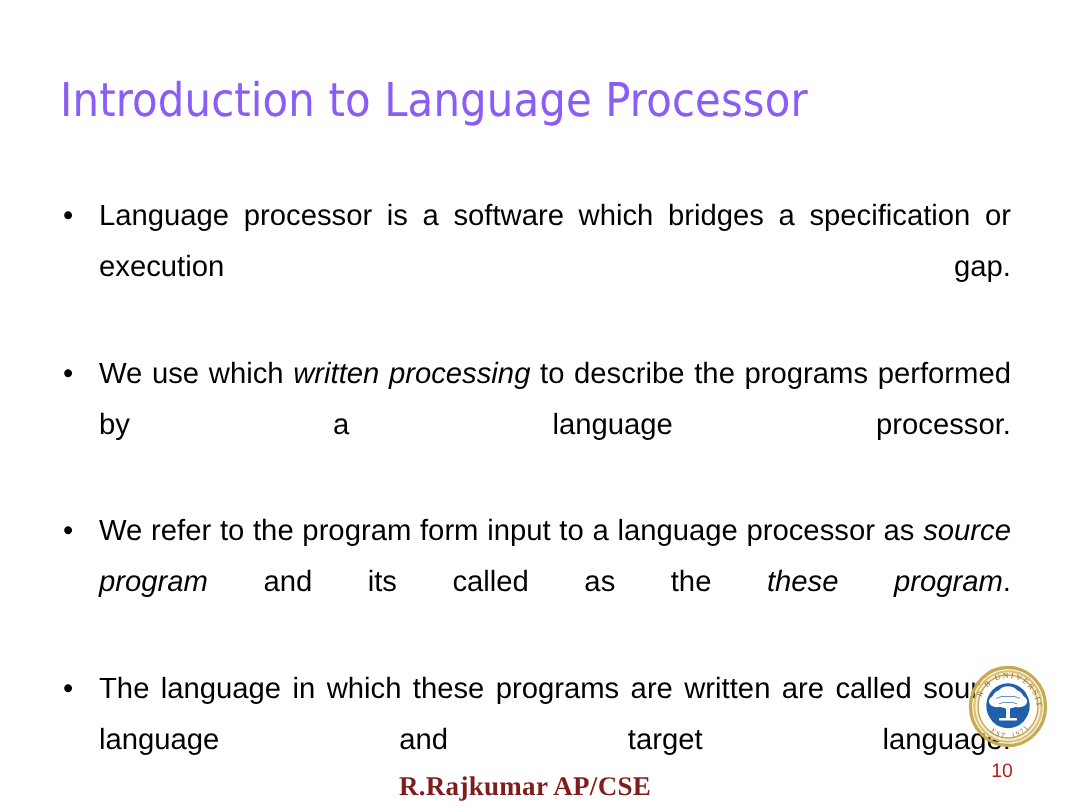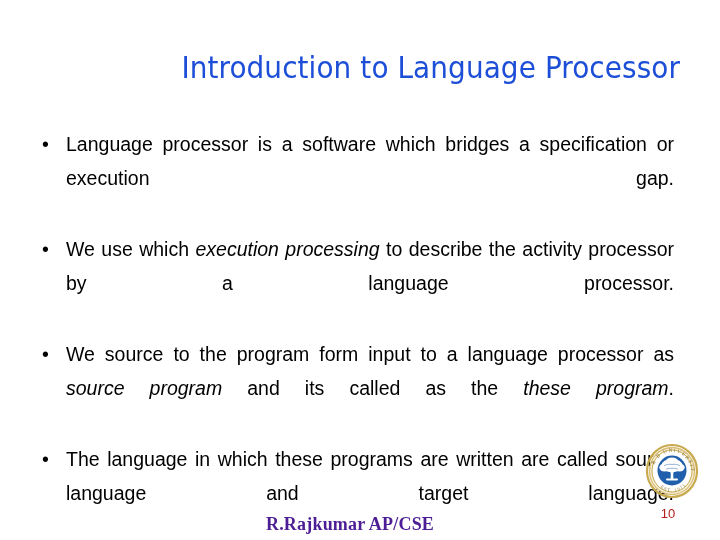--- a/index.html
+++ b/index.html
@@ -21,28 +21,28 @@
     height: 540px;
     background: #ffffff;
   }
 
   
   .slide-title {
     position: absolute;
     left: 40px;
     top: 48px;
     width: 640px;
-    text-align: right;
+    text-align: left;
     font-family: "DejaVu Sans Condensed", "Liberation Sans Narrow", "Liberation Sans", sans-serif;
     font-stretch: condensed;
     font-size: 31px;
     font-weight: 400;
     line-height: 38px;
     letter-spacing: 0.1px;
-    color: #1d4ed8;
+    color: #8b5cf6;
     white-space: nowrap;
   }
 
   
   .body-block {
     position: absolute;
     left: 38px;
     top: 127px;
     width: 636px;
   }
@@ -81,21 +81,21 @@
   .footer-author {
     position: absolute;
     left: 0;
     top: 514px;
     width: 700px;
     text-align: center;
     font-family: "Liberation Serif", "DejaVu Serif", serif;
     font-size: 18px;
     font-weight: 700;
     letter-spacing: 0.2px;
-    color: #4c1d95;
+    color: #7f1d1d;
   }
 
   
   .page-number {
     position: absolute;
     left: 648px;
     top: 506px;
     width: 40px;
     text-align: center;
     font-family: Liberation Sans, sans-serif;
@@ -123,26 +123,26 @@
 
   <div class="body-block">
 
     <div class="bullet-item">
       <span class="bullet-mark">•</span>
       <span class="bullet-text"><span>Language processor is a software which bridges a specification or execution gap.</span></span>
     </div>
 
     <div class="bullet-item">
       <span class="bullet-mark">•</span>
-      <span class="bullet-text"><span>We use which </span><i>execution processing</i><span> to describe the activity processor by a language processor.</span></span>
+      <span class="bullet-text"><span>We use which </span><i>written processing</i><span> to describe the programs performed by a language processor.</span></span>
     </div>
 
     <div class="bullet-item">
       <span class="bullet-mark">•</span>
-      <span class="bullet-text"><span>We source to the program form input to a language processor as </span><i>source program</i><span> and its called as the </span><i>these program</i><span>.</span></span>
+      <span class="bullet-text"><span>We refer to the program form input to a language processor as </span><i>source program</i><span> and its called as the </span><i>these program</i><span>.</span></span>
     </div>
 
     <div class="bullet-item">
       <span class="bullet-mark">•</span>
       <span class="bullet-text"><span>The language in which these programs are written are called source language and target language.</span></span>
     </div>
 
   </div>
 
   <div class="seal-logo">

